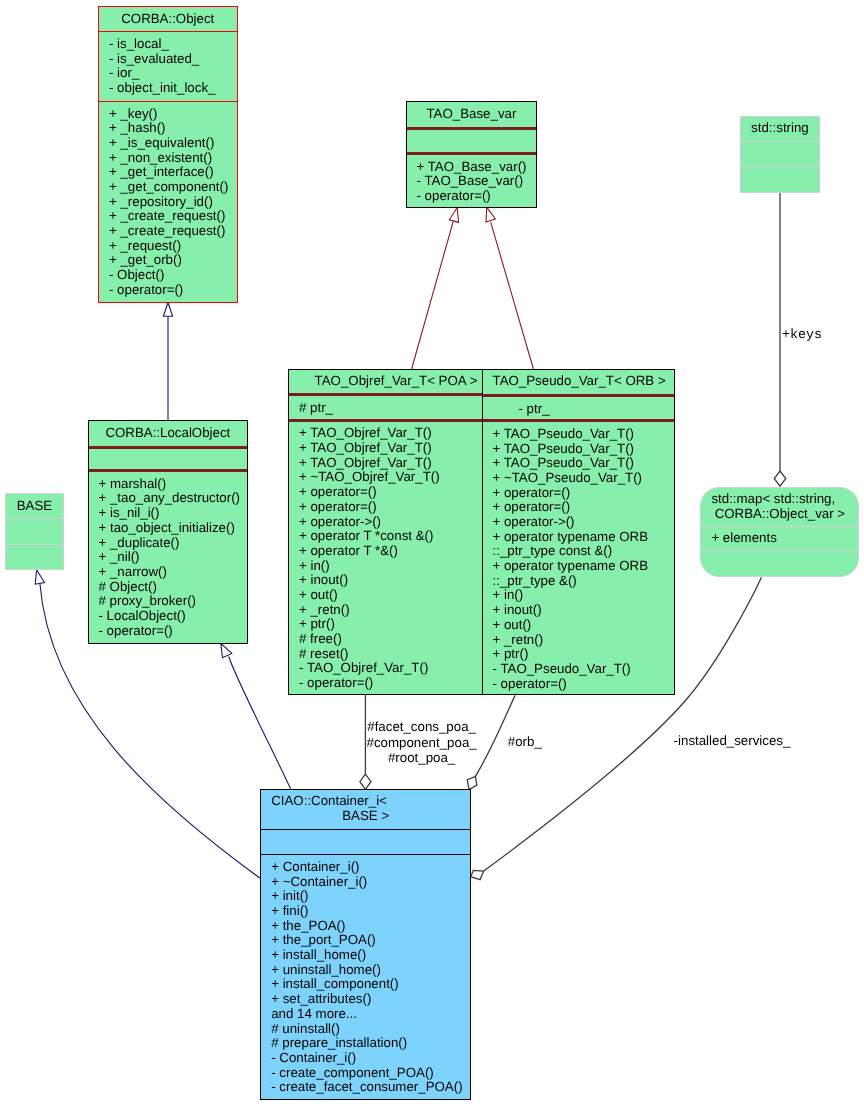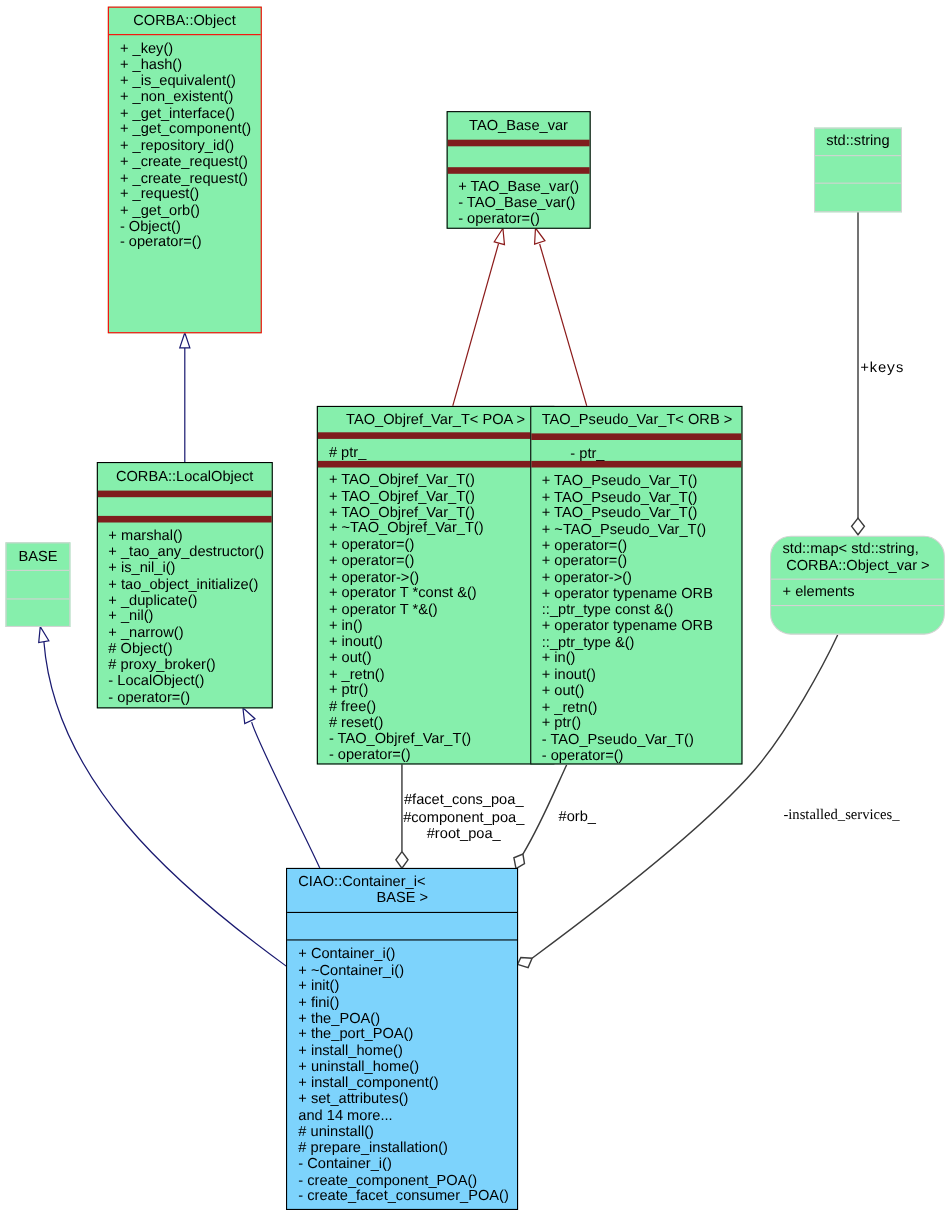--- a/index.html
+++ b/index.html
@@ -10,21 +10,21 @@
   #diagram{position:absolute;left:0;top:0;width:864px;height:1107px;}
   svg#edges{position:absolute;left:0;top:0;width:864px;height:1107px;}
   .node{position:absolute;box-sizing:border-box;background:#86efac;}
   .title{text-align:center;padding:0 10px;white-space:pre;box-sizing:border-box;}
   .tleft{text-align:left;}
   .attrs,.ops{padding:0 3px 0 10px;white-space:pre;box-sizing:border-box;}
   .ln{height:14.69px;line-height:14.69px;}
   .style-highlight{border:1.5px solid #FF0000;}
   .style-highlight .sep{border-top:1.5px solid #FF0000;}
   .style-normal{border:1px solid #000000;}
-  .style-normal .sep{border-top:6px solid #7f1d1d;}
+  .style-normal .sep{border-top:3px solid #7f1d1d;}
   .style-filled{border:1px solid #000000;background:#7dd3fc;}
   .style-filled .sep{border-top:1px solid #000000;}
   .style-faded{border:1px solid #D3D3D3;}
   .style-faded .sep{border-top:1px solid #D3D3D3;}
   .edge-label{position:absolute;text-align:center;white-space:pre;
               transform:translateX(-50%);}
   .edge-label .ln{height:15.6px;line-height:15.6px;}
 </style>
 </head>
 <body>
@@ -76,20 +76,21 @@
 
   <g fill="none" stroke="#3C3C3C" stroke-width="1.3">
     <path d="M780,192.6 L780,471"></path>
     <polygon points="780,471 785.8,478.5 780,486.1 774.2,478.5" fill="#ffffff"></polygon>
   </g>
 
 </svg>
 
 <div class="node style-highlight" style="left:98px;top:6.1px;width:139.5px;height:297px;">
   <div class="title" style="height:24.3px;padding-top:4.615px;"><div class="ln">CORBA::Object</div></div>
+  <div class="attrs sep" style="height:69.5px;padding-top:4.615px;"><div class="ln">- is_local_</div><div class="ln">- is_evaluated_</div><div class="ln">- ior_</div><div class="ln">- object_init_lock_</div></div>
   <div class="ops sep" style="height:201.2px;padding-top:4.615px;"><div class="ln">+ _key()</div><div class="ln">+ _hash()</div><div class="ln">+ _is_equivalent()</div><div class="ln">+ _non_existent()</div><div class="ln">+ _get_interface()</div><div class="ln">+ _get_component()</div><div class="ln">+ _repository_id()</div><div class="ln">+ _create_request()</div><div class="ln">+ _create_request()</div><div class="ln">+ _request()</div><div class="ln">+ _get_orb()</div><div class="ln">- Object()</div><div class="ln">- operator=()</div></div>
 </div>
 
 <div class="node style-normal" style="left:405.5px;top:101.4px;width:131.8px;height:106.4px;">
   <div class="title" style="height:24.5px;padding-top:4.615px;"><div class="ln">TAO_Base_var</div></div>
   <div class="attrs sep" style="height:25px;padding-top:0px;"></div>
   <div class="ops sep" style="height:54.9px;padding-top:4.615px;"><div class="ln">+ TAO_Base_var()</div><div class="ln">- TAO_Base_var()</div><div class="ln">- operator=()</div></div>
 </div>
 
 <div class="node style-faded" style="left:739.7px;top:115.8px;width:80.5px;height:77px;">
@@ -131,17 +132,17 @@
 <div class="node style-filled" style="left:260.2px;top:788.7px;width:211px;height:311.4px;">
   <div class="title" style="height:39.6px;padding-top:4.615px;"><div class="ln tleft">CIAO::Container_i&lt;</div><div class="ln">BASE &gt;</div></div>
   <div class="attrs sep" style="height:25.1px;padding-top:0px;"></div>
   <div class="ops sep" style="height:244.7px;padding-top:4.615px;"><div class="ln">+ Container_i()</div><div class="ln">+ ~Container_i()</div><div class="ln">+ init()</div><div class="ln">+ fini()</div><div class="ln">+ the_POA()</div><div class="ln">+ the_port_POA()</div><div class="ln">+ install_home()</div><div class="ln">+ uninstall_home()</div><div class="ln">+ install_component()</div><div class="ln">+ set_attributes()</div><div class="ln">and 14 more...</div><div class="ln"># uninstall()</div><div class="ln"># prepare_installation()</div><div class="ln">- Container_i()</div><div class="ln">- create_component_POA()</div><div class="ln">- create_facet_consumer_POA()</div></div>
 </div>
 
 <div class="edge-label" style="left:421.6px;top:719.3px;"><div class="ln">#facet_cons_poa_</div><div class="ln">#component_poa_</div><div class="ln">#root_poa_</div></div>
 
 <div class="edge-label" style="left:524.8px;top:733.9px;"><div class="ln">#orb_</div></div>
 
-<div class="edge-label" style="left:765px;top:733.2px;font-family:Liberation Serif, serif;"><div class="ln">-installed_services_</div></div>
+<div class="edge-label" style="left:732px;top:733.2px;"><div class="ln">-installed_services_</div></div>
 
 <div class="edge-label" style="left:802px;top:326.8px;font-family:Liberation Mono, monospace;"><div class="ln">+keys</div></div>
 
 </div>
 
 </body></html>

